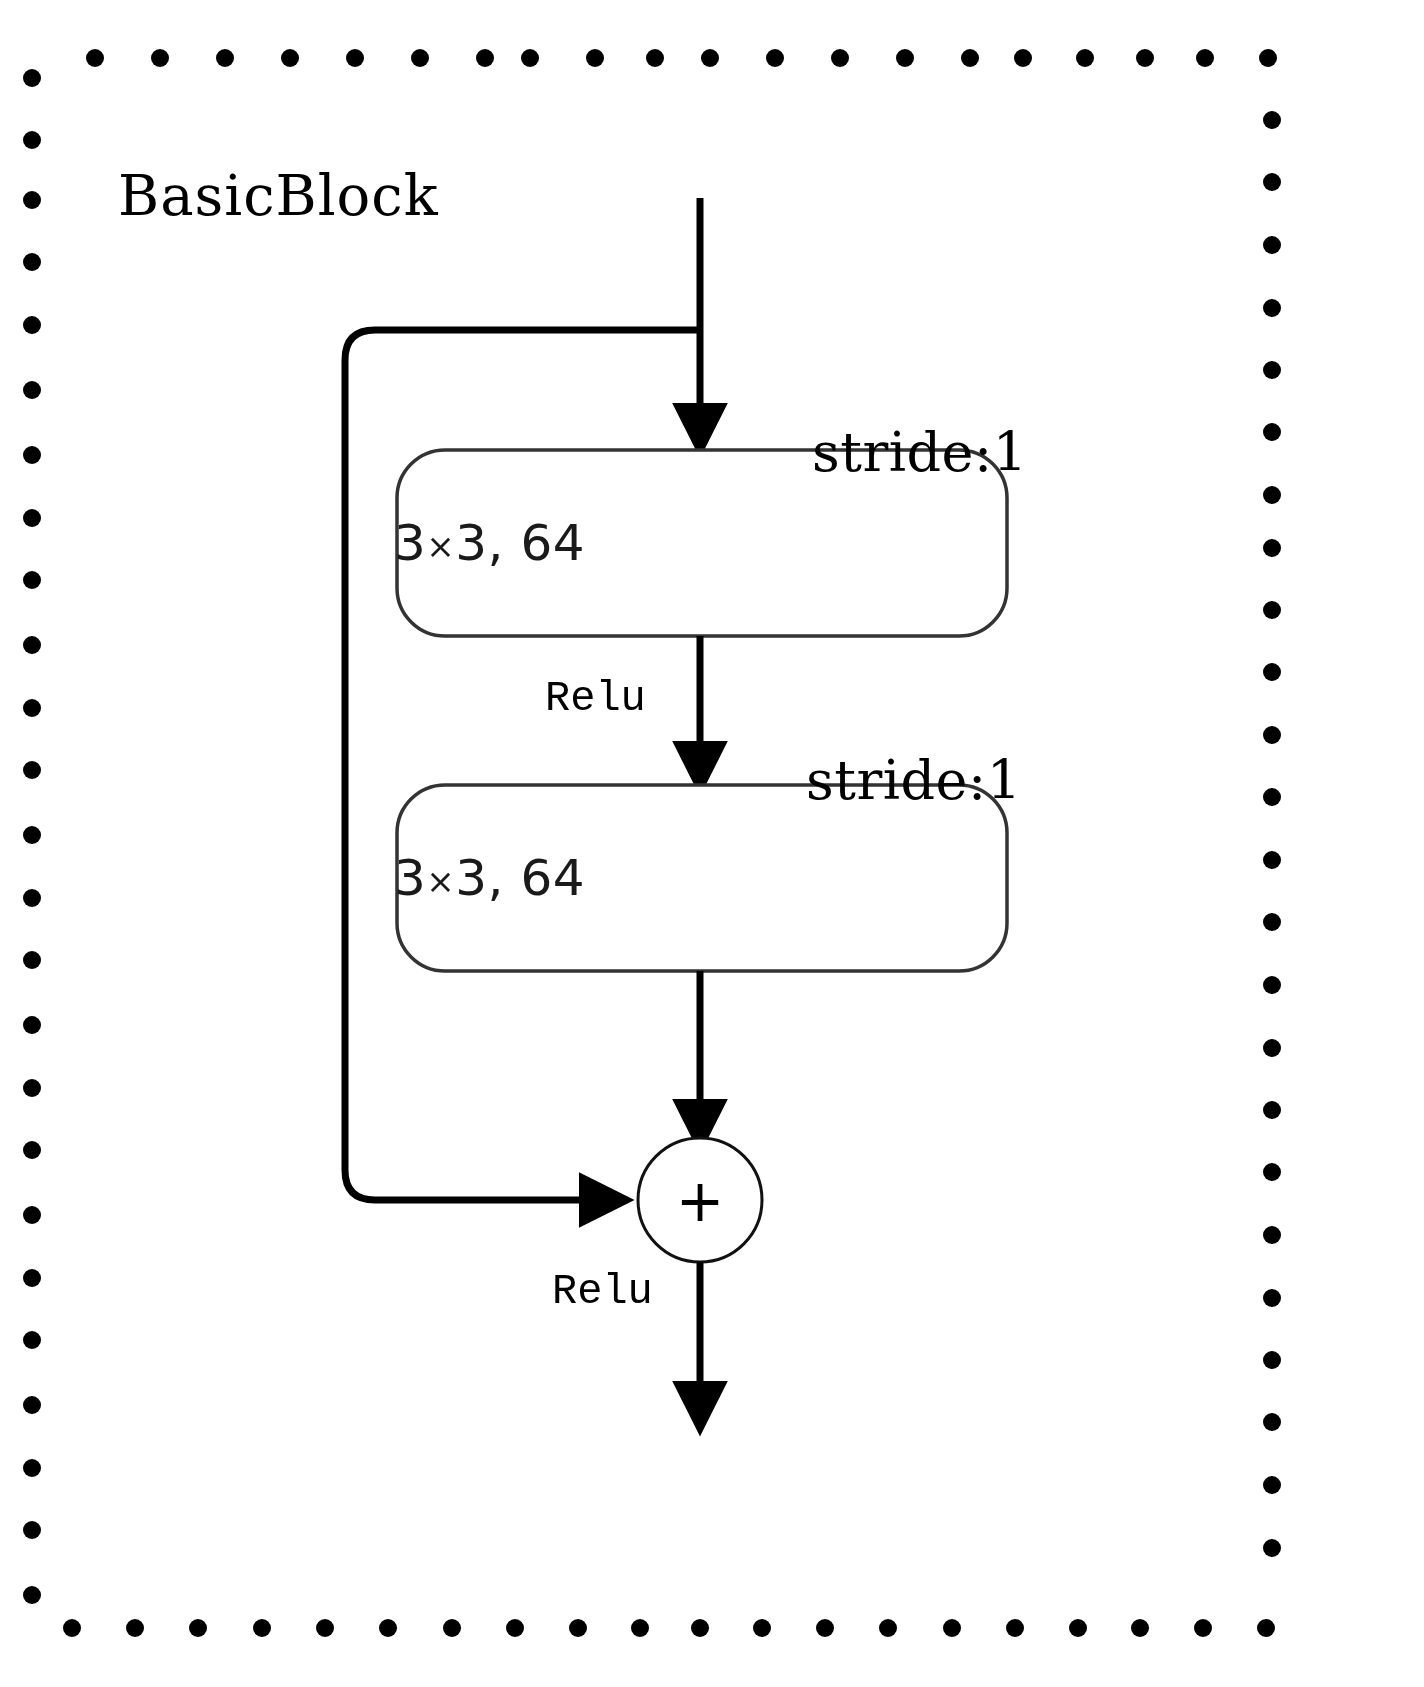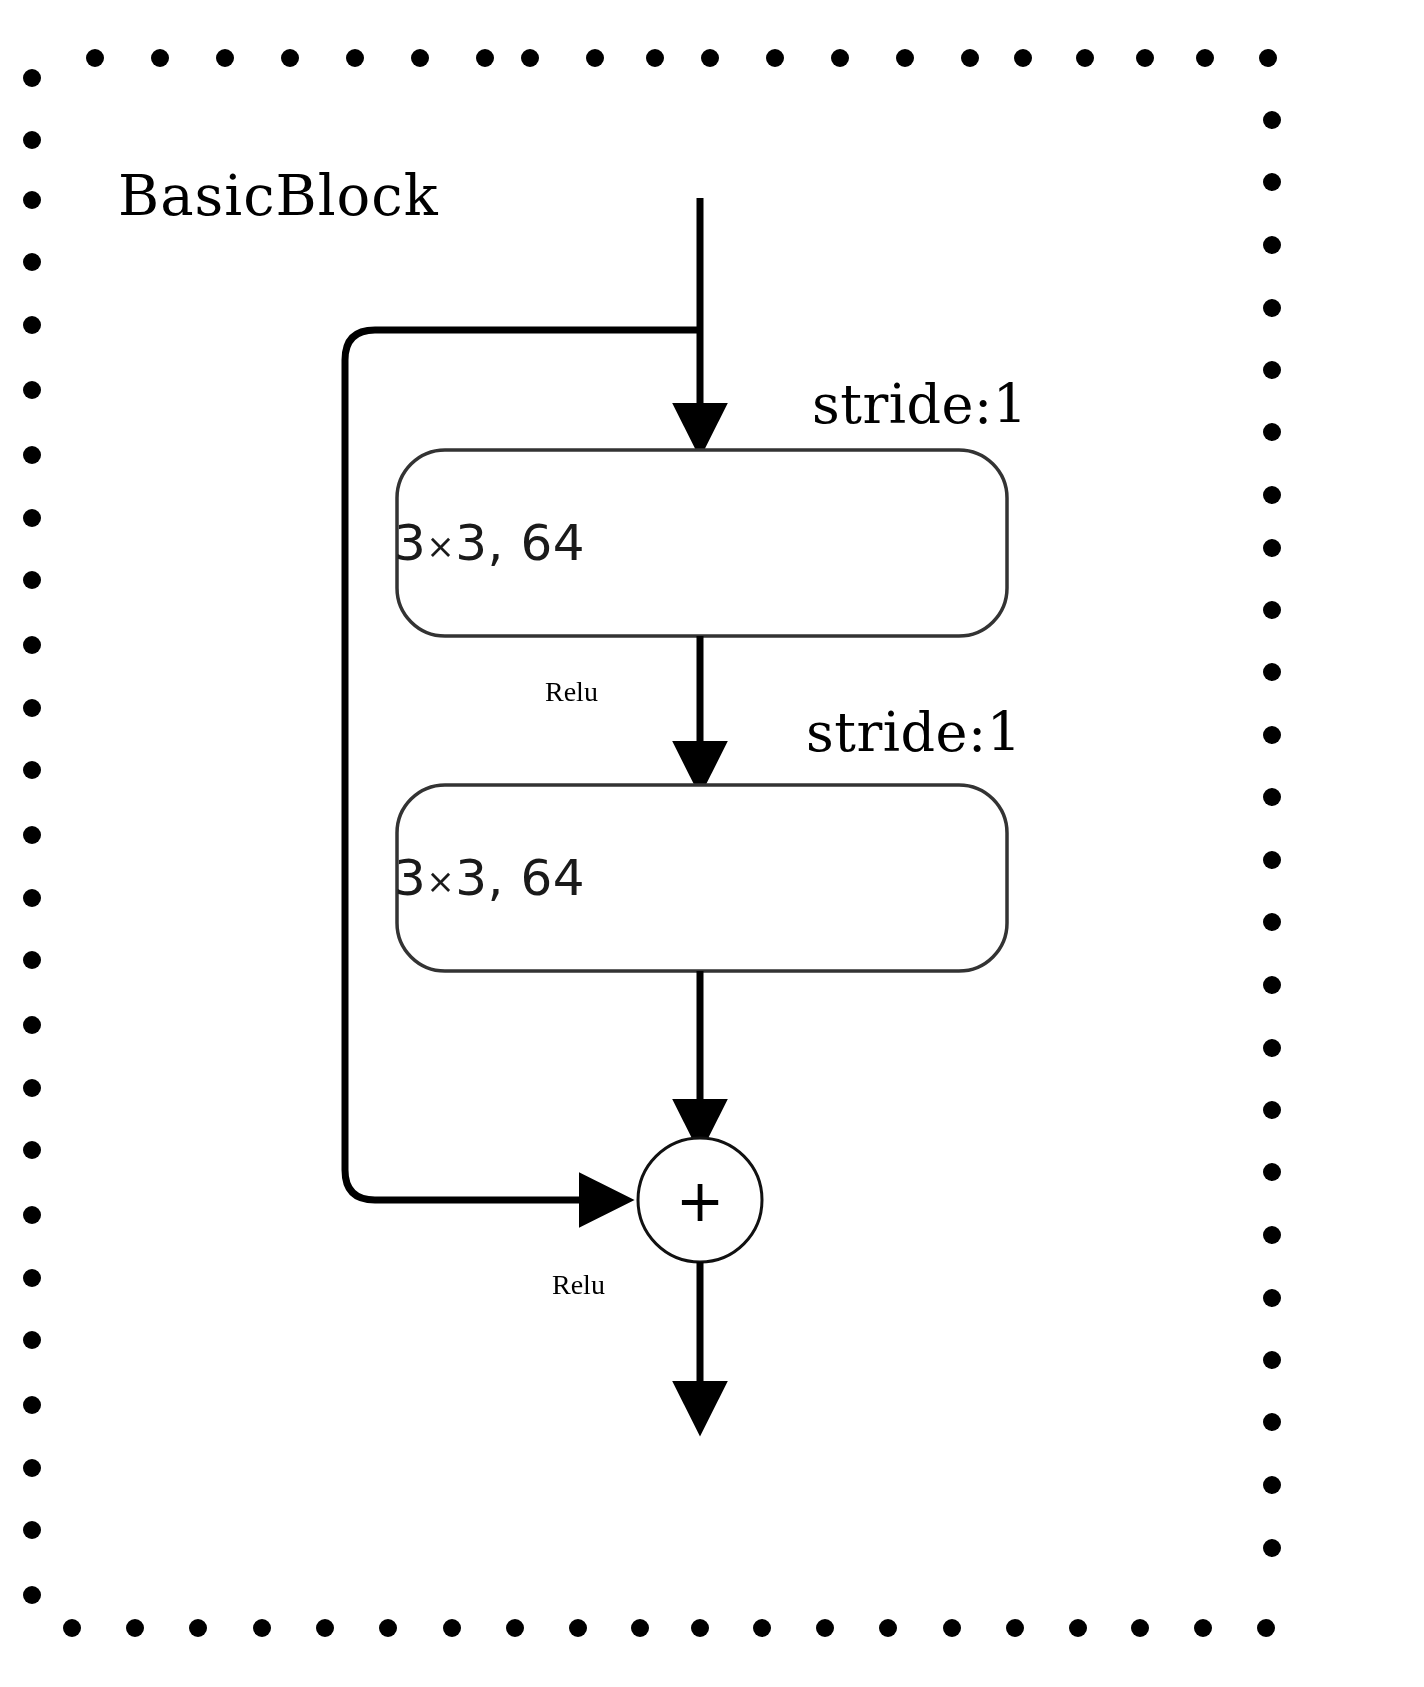--- a/index.html
+++ b/index.html
@@ -37,26 +37,27 @@
     left: 118px;
     top: 168px;
     font-family: "DejaVu Serif", "Liberation Serif", serif;
     font-size: 56px;
     letter-spacing: 1px;
   }
   .stride-label {
     font-family: "DejaVu Serif", "Liberation Serif", serif;
     font-size: 54px;
     letter-spacing: 0.5px;
+    margin-top: 48px;
   }
   .stride-1 { left: 812px; top: 378px; }
   .stride-2 { left: 806px; top: 706px; }
   .relu-label {
-    font-family: Liberation Serif, serif;
-    font-size: 28px;
+    font-family: Liberation Mono, monospace;
+    font-size: 42px;
     letter-spacing: 0px;
   }
   .relu-1 { left: 545px; top: 678px; }
   .relu-2 { left: 552px; top: 1271px; }
   .box-label {
     position: absolute;
     width: 616px;
     text-align: left;
     font-family: "DejaVu Sans", "Liberation Sans", sans-serif;
     font-size: 50px;

